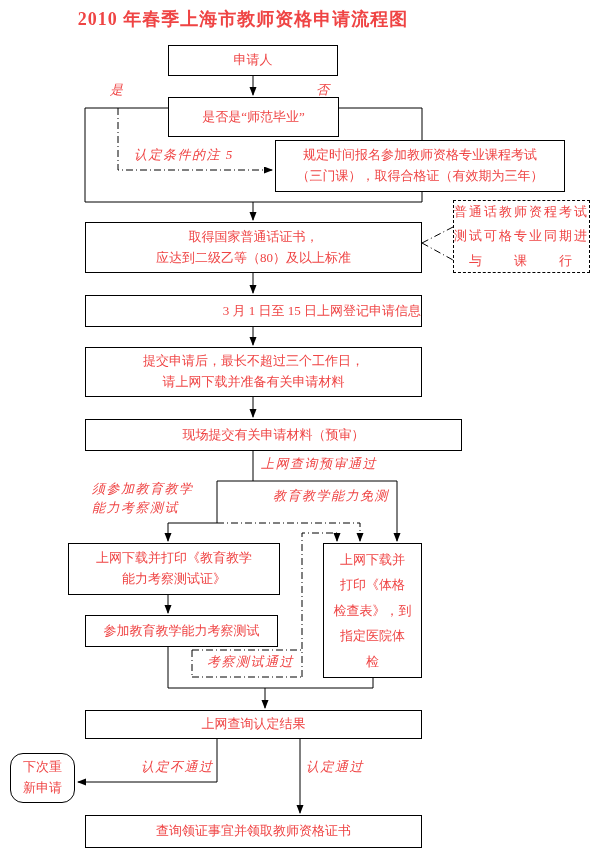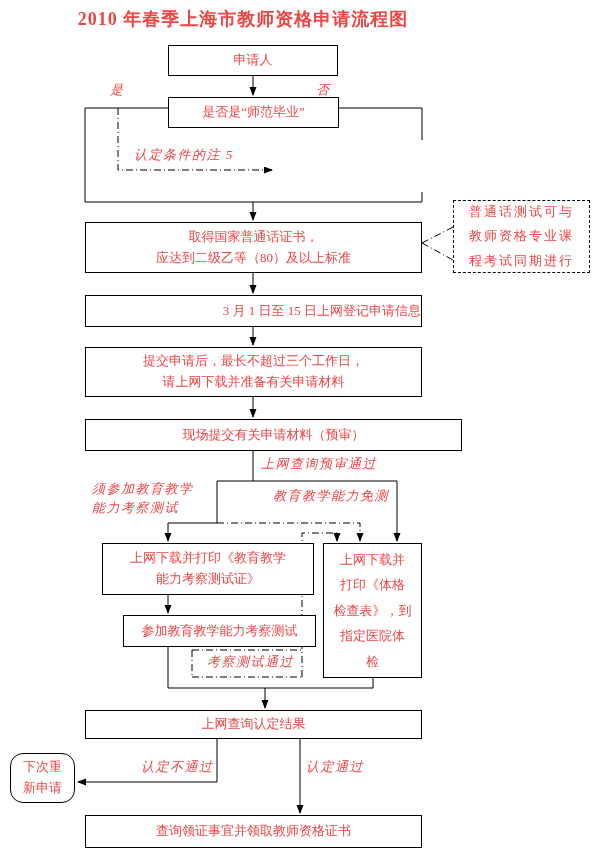--- a/index.html
+++ b/index.html
@@ -12,21 +12,21 @@
     font-size:18px;font-weight:bold;letter-spacing:1px;white-space:nowrap;
   }
   .box{
     position:absolute;border:1px solid #000;background:#fff;box-sizing:border-box;
     display:flex;flex-direction:column;align-items:center;justify-content:center;
     text-align:center;font-size:13px;line-height:1.6;
   }
   .box .ln{display:block;white-space:nowrap;}
   .dashedbox{
     position:absolute;border:1px dashed #000;background:#fff;box-sizing:border-box;
-    display:flex;flex-direction:column;align-items:center;justify-content:center;
+    display:flex;flex-direction:row;align-items:center;justify-content:center;
     text-align:center;font-size:13px;line-height:1.85;letter-spacing:2px;
   }
   .lbl{
     position:absolute;font-size:13px;font-style:italic;letter-spacing:1.5px;
     white-space:nowrap;line-height:1.45;
   }
   svg.overlay{position:absolute;left:0;top:0;pointer-events:none;}
   polyline{fill:none;stroke:#000;stroke-width:1;}
   .dd{stroke-dasharray:7 3 1 3;}
 </style>
@@ -74,24 +74,28 @@
     <polyline class="dd" points="192,650 192,677"></polyline>
     <polyline class="dd" points="192,677 302,677"></polyline>
   </svg>
 
   <div id="title">2010 年春季上海市教师资格申请流程图</div>
 
   <div class="box" style="left:168px;top:45px;width:170px;height:31px;">
     <span class="ln">申请人</span>
   </div>
 
-  <div class="box" style="left:168px;top:97px;width:171px;height:31px;">
+  <div class="box" style="left:168px;top:97px;width:171px;height:40px;">
     <span class="ln">是否是“师范毕业”</span>
   </div>
 
+  <div class="box" style="left:275px;top:140px;width:290px;height:52px;">
+    <span class="ln">规定时间报名参加教师资格专业课程考试</span>
+    <span class="ln">（三门课），取得合格证（有效期为三年）</span>
+  </div>
 
   <div class="box" style="left:85px;top:222px;width:337px;height:51px;">
     <span class="ln">取得国家普通话证书，</span>
     <span class="ln">应达到二级乙等（80）及以上标准</span>
   </div>
 
   <div class="dashedbox" style="left:453px;top:200px;width:137px;height:73px;">
     <span class="ln">普通话测试可与</span>
     <span class="ln">教师资格专业课</span>
     <span class="ln">程考试同期进行</span>
@@ -103,26 +107,26 @@
 
   <div class="box" style="left:85px;top:347px;width:337px;height:50px;">
     <span class="ln">提交申请后，最长不超过三个工作日，</span>
     <span class="ln">请上网下载并准备有关申请材料</span>
   </div>
 
   <div class="box" style="left:85px;top:419px;width:377px;height:32px;">
     <span class="ln">现场提交有关申请材料（预审）</span>
   </div>
 
-  <div class="box" style="left:102px;top:543px;width:212px;height:52px;">
+  <div class="box" style="left:68px;top:543px;width:212px;height:52px;">
     <span class="ln">上网下载并打印《教育教学</span>
     <span class="ln">能力考察测试证》</span>
   </div>
 
-  <div class="box" style="left:85px;top:615px;width:193px;height:32px;margin-left:38px;">
+  <div class="box" style="left:85px;top:615px;width:193px;height:32px;">
     <span class="ln">参加教育教学能力考察测试</span>
   </div>
 
   <div class="box" style="left:323px;top:543px;width:99px;height:135px;line-height:1.95;">
     <span class="ln">上网下载并</span>
     <span class="ln">打印《体格</span>
     <span class="ln">检查表》，到</span>
     <span class="ln">指定医院体</span>
     <span class="ln">检</span>
   </div>

